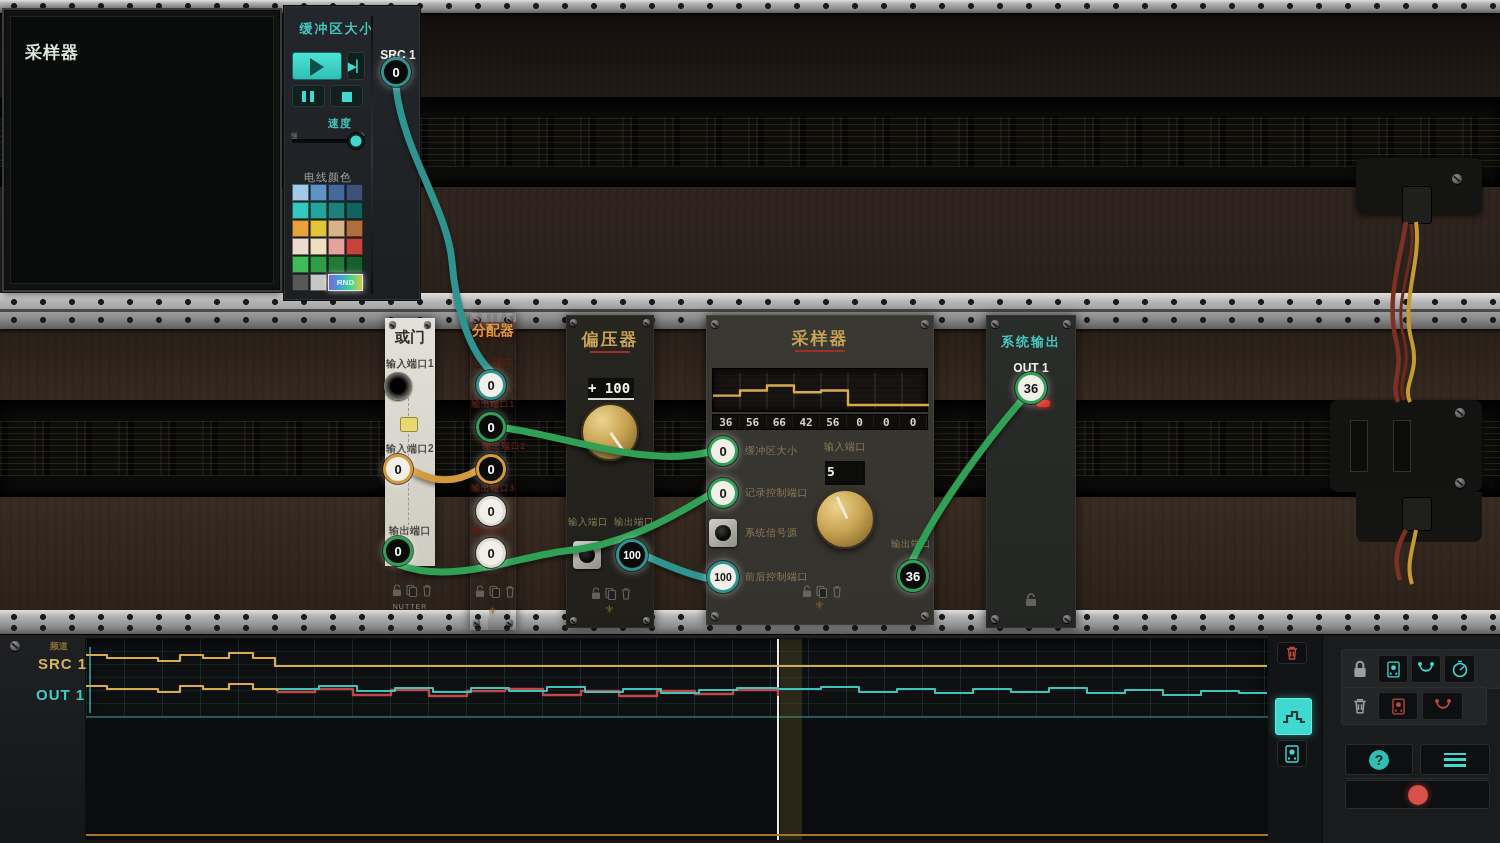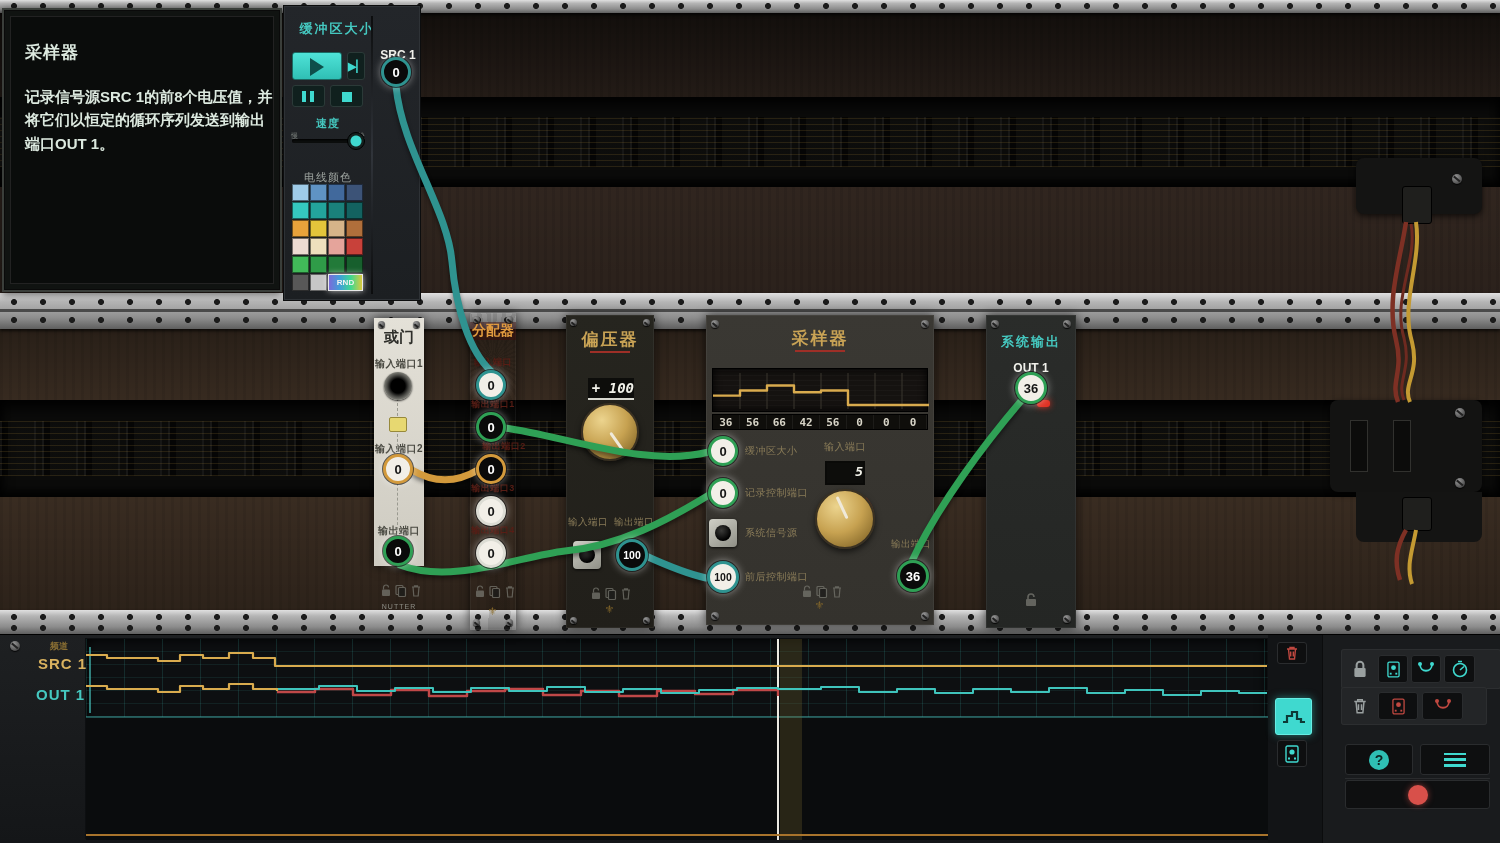--- a/index.html
+++ b/index.html
@@ -67,21 +67,21 @@
   .mod-dark { background:linear-gradient(180deg,#26251f,#211f1a); }
   .mod-gray { background:linear-gradient(180deg,#3a3833,#34322d); }
   .mod-out { background:linear-gradient(180deg,#2a2c2a,#242624); }
   .mtitle-gold { color:#c9a355; font-weight:bold; letter-spacing:2px; text-align:center; }
   .runderline { background:#9e2f27; height:2px; }
   .mlabel { font-size:10px; letter-spacing:0.5px; }
   .lab-dark { color:#4a4a42; font-weight:bold; }
   .lab-red { color:#571d15; font-weight:bold; }
   .lab-gold { color:#8a7c58; }
   .valbox { background:#0d0d0b; border-bottom:2px solid #d8d8d0; color:#f2f2ea;
-    font-family:"DejaVu Sans Mono", monospace; font-weight:bold; text-align:right;font-style:italic; }
+    font-family:"DejaVu Sans Mono", monospace; font-weight:bold; text-align:left; }
   .knob { border-radius:50%; border:2px solid #3a3122; cursor:pointer;
     background:radial-gradient(circle at 35% 28%, #ecd48e, #c7a251 48%, #8a6c2c 85%, #5f4a1c); box-shadow:0 3px 6px rgba(0,0,0,.6); }
   .knob-line { position:absolute; left:50%; top:50%; width:2.5px; height:42%; background:#efe9da; transform-origin:50% 0; border-radius:2px; }
   .port { position:absolute; width:30px; height:30px; border-radius:50%; display:flex; align-items:center; justify-content:center;
     font-weight:bold; font-size:13px; border:3px solid #dcdcd4; cursor:pointer;
     box-shadow:0 0 0 1px rgba(0,0,0,.6), 0 0 9px rgba(255,255,255,.55); z-index:6; }
   .p32 { width:32px; height:32px; }
   .port-dark { background:#0a0a0a; color:#fff; }
   .port-light { background:#f2efe8; color:#141414; }
   .ring-teal { border-color:#2f9390; }
@@ -171,35 +171,34 @@
     <path d="M1406,222 C1400,262 1386,300 1396,340 C1404,372 1390,382 1398,402" stroke="#7e3024" stroke-width="4.5" fill="none"></path>
     <path d="M1416,222 C1422,262 1400,302 1412,342 C1420,374 1402,384 1410,402" stroke="#c49a32" stroke-width="4" fill="none"></path>
     <path d="M1411,224 C1418,260 1392,298 1404,338 C1412,370 1396,382 1404,400" stroke="#6e2a20" stroke-width="3" fill="none"></path>
     <path d="M1406,530 C1396,548 1394,562 1400,580" stroke="#7e3024" stroke-width="4.5" fill="none"></path>
     <path d="M1416,530 C1412,552 1406,566 1412,584" stroke="#c49a32" stroke-width="4" fill="none"></path>
   </svg>
 
   <div class="abs task-panel" style="left:2px;top:8px;width:280px;height:284px;z-index:3">
     <div class="task-inner">
       <div class="task-title">采样器</div>
-      <div class="task-body">记录信号源SRC 1的前8个电压值，并将它们以恒定的循环序列发送到输出端口OUT 1。</div>
     </div>
   </div>
 
   <div class="abs src-panel" style="left:283px;top:5px;width:138px;height:296px;z-index:3">
     <div class="abs src-title" style="left:0;top:14px;width:106px">缓冲区大小</div>
     <div class="btn play-btn" style="left:8px;top:46px;width:50px;height:28px">
         <div class="play-tri"></div>
       </div>
     <div class="btn" style="left:63px;top:46px;width:18px;height:28px">
         <div class="teal-glyph" style="line-height:26px">▶▏</div>
       </div>
     <div class="btn pause-bars" style="left:8px;top:79px;width:33px;height:22px"></div>
     <div class="btn stop-sq" style="left:46px;top:79px;width:33px;height:22px"></div>
-    <div class="abs mini-label" style="left:0;top:110px;width:88px">速度</div>
+    <div class="abs mini-label" style="left:12px;top:110px;width:88px">速度</div>
     <div class="tick-label" style="left:7px;top:125px">慢</div>
     <div class="tick-label" style="left:74px;top:125px">快</div>
     <div class="abs slider-track" style="left:8px;top:133px;width:72px;height:4px"></div>
     <div class="slider-thumb" style="left:63px;top:126px"></div>
     <div class="abs gray-label" style="left:0;top:164px;width:88px">电线颜色</div>
     <div class="abs palette" style="left:8px;top:178px" id="palette">
         <div class="pcell" style="background: rgb(159, 203, 232);"></div>
         <div class="pcell" style="background: rgb(95, 147, 196);"></div>
         <div class="pcell" style="background: rgb(65, 105, 156);"></div>
         <div class="pcell" style="background: rgb(60, 83, 119);"></div>
@@ -220,21 +219,21 @@
         <div class="pcell" style="background: rgb(34, 122, 57);"></div>
         <div class="pcell" style="background: rgb(23, 95, 45);"></div>
         <div class="pcell" style="background: rgb(88, 88, 88);"></div>
         <div class="pcell" style="background: rgb(198, 198, 198);"></div>
         <div class="rnd-cell">RND</div>
       </div>
     <div class="abs vdiv" style="left:87px;top:10px;width:2px;height:278px"></div>
     <div class="abs" style="left:90px;top:42px;width:48px;text-align:center;color:#f0f0ea;font-size:12px;font-weight:bold">SRC 1</div>
   </div>
 
-  <div class="abs module mod-white" style="left:374px;top:318px;width:50px;height:248px;z-index:3">
+  <div class="abs module mod-white" style="left:385px;top:318px;width:50px;height:248px;z-index:3">
     <div class="abs" style="left:0;top:10px;width:50px;text-align:center;font-size:15px;font-weight:bold;color:#2e2e2a">或门</div>
     <div class="abs screw" style="left:4px;top:3px;width:7px;height:7px"></div>
       <div class="abs screw" style="left:39px;top:3px;width:7px;height:7px"></div>
     <div class="abs mlabel lab-dark" style="left:0;top:39px;width:50px;text-align:center">输入端口1</div>
     <div class="abs mlabel lab-dark" style="left:0;top:124px;width:50px;text-align:center">输入端口2</div>
     <div class="abs mlabel lab-dark" style="left:0;top:206px;width:50px;text-align:center">输出端口</div>
     <div class="chip" style="left:15px;top:99px;width:18px;height:15px"></div>
     <div class="abs" style="left:23px;top:80px;width:0;height:18px;border-left:1.5px dashed #9a9a90"></div>
     <div class="abs" style="left:23px;top:116px;width:0;height:96px;border-left:1.5px dashed #9a9a90"></div>
     <div class="abs brand" style="left:0;top:285px;width:50px">NUTTER</div>

